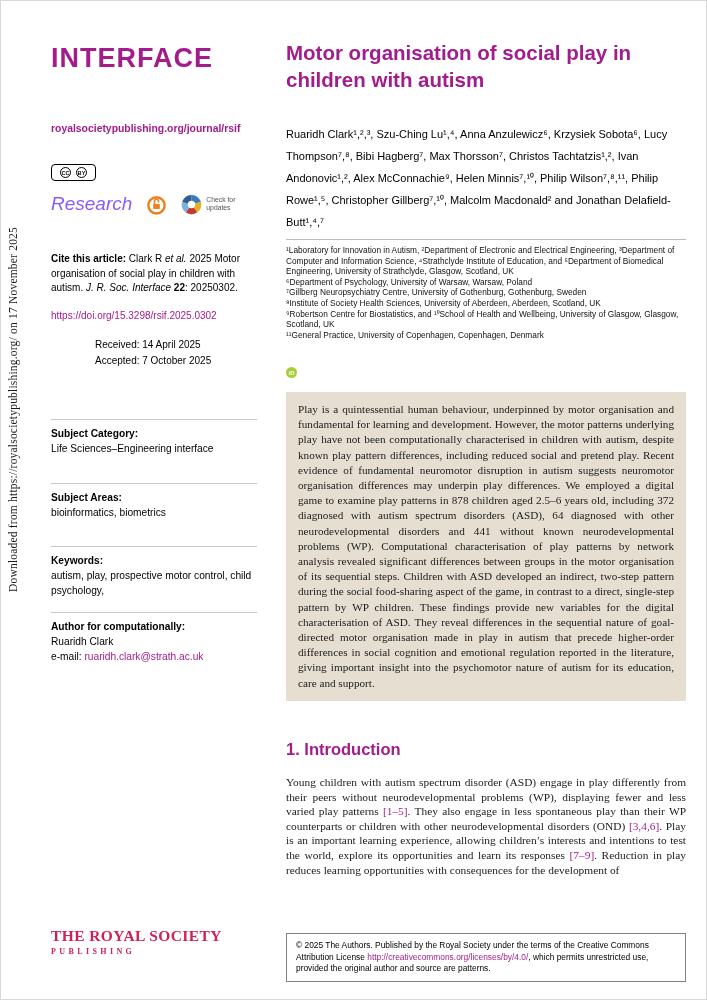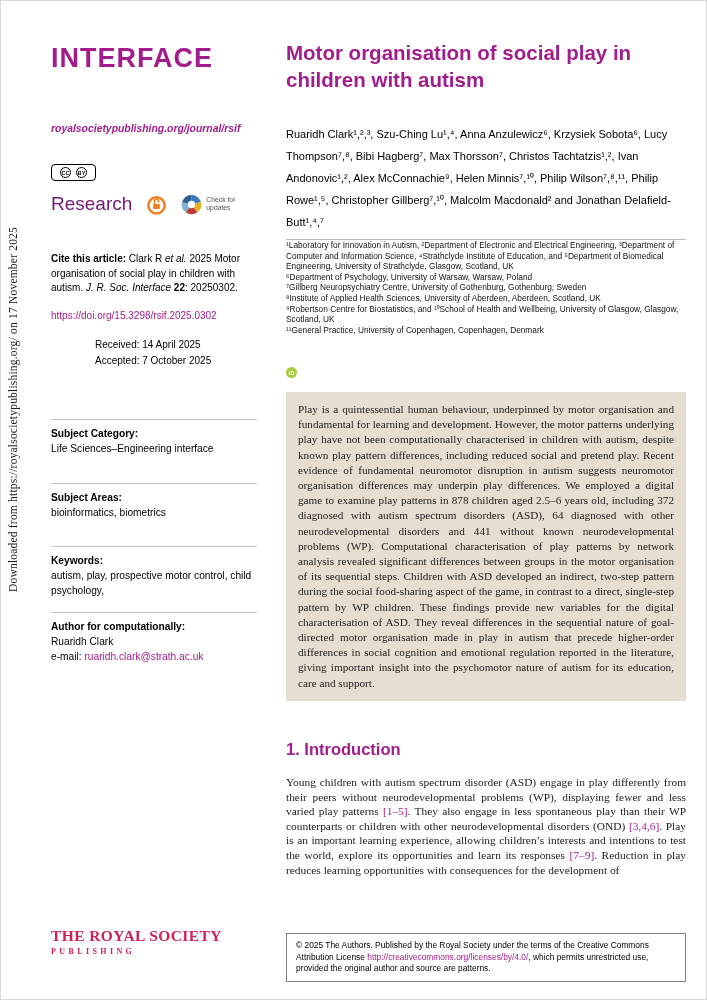--- a/index.html
+++ b/index.html
@@ -17,27 +17,27 @@
     writing-mode:vertical-rl; transform:rotate(180deg);
     font-family:"Liberation Serif", serif; font-size:11.5px; color:#1a1a1a;
     white-space:nowrap; letter-spacing:0.2px;
   }
 
   
   .sidebar { position:absolute; left:50px; top:0; width:206px; height:932px; }
   .logo { position:absolute; top:42px; left:0; font-size:27px; font-weight:bold;
           color:var(--purple,#a21c8c); letter-spacing:1px; }
   .jurl { position:absolute; top:122px; left:0; font-size:10.4px; font-weight:bold;
-          color:var(--purple,#a21c8c);font-style:italic; }
+          color:var(--purple,#a21c8c); }
   .ccbadge { position:absolute; top:163px; left:0; display:inline-flex; align-items:center;
              gap:5px; border:1.5px solid #000; border-radius:4px; padding:2px 8px; height:17px; background:#fff; }
   .badge-circ { width:11px; height:11px; border:1.3px solid #000; border-radius:50%;
                 font-size:5.6px; font-weight:bold; display:inline-flex; align-items:center; justify-content:center; }
   .research-row { position:absolute; top:192px; left:0; width:206px; display:flex; align-items:center; gap:14px; }
-  .research { font-size:19px; color:#701a75; }
+  .research { font-size:19px; color:#8b5cf6;font-style:italic; }
   .crossmark { display:inline-flex; align-items:center; gap:4px; }
   .cm-text { font-size:6.8px; color:#555; width:38px; line-height:1.2; }
   .cite { position:absolute; top:251px; left:0; width:206px; font-size:10px; line-height:14.6px; }
   .doi { position:absolute; top:309px; left:0; font-size:10px; color:var(--purple,#a21c8c); }
   .meta { position:absolute; left:0; font-size:10px;margin-left:44px; }
   .received { top:338px; }
   .accepted { top:354px; }
   .side-sec { position:absolute; left:0; width:206px; border-top:1px solid #c7c7c7;
               padding-top:6px; font-size:10.2px; line-height:15px; }
   .side-sec b { display:block; }
@@ -52,21 +52,21 @@
   .rs1 { font-size:15.5px; font-weight:bold; letter-spacing:0.4px; }
   .rs2 { font-size:8px; font-weight:bold; letter-spacing:3.4px; margin-top:2px; }
 
   
   .main { position:absolute; left:285px; top:0; width:400px; height:1000px; }
   .title { position:absolute; top:38px; left:0; width:400px; font-size:20.5px;
            line-height:27px; font-weight:bold; color:var(--purple,#a21c8c); }
   .authors { position:absolute; top:122px; left:0; width:400px; font-size:11px;
              line-height:22px; color:#000; }
   .affils { position:absolute; top:238px; left:0; width:400px; border-top:1px solid #bbb;
-            font-size:8.3px; line-height:10.6px; color:#111; }
+            padding-top:5px; font-size:8.3px; line-height:10.6px; color:#111; }
   .orcid-row { position:absolute; top:366px; left:0; width:400px; font-size:8.3px;
                display:flex; align-items:flex-start; gap:16px;flex-direction:column; }
   .orcid-ic { width:11px; height:11px; background:#a6ce39; color:#fff; border-radius:50%;
               font-size:6px; font-weight:bold; display:inline-flex; align-items:center;
               justify-content:center; flex:0 0 auto; }
   .abstract { position:absolute; top:391px; left:0; width:400px;
               background:var(--abstract_bg,#e6dfd1); padding:10px 12px;
               font-family:"Liberation Serif", serif; font-size:11.2px; line-height:15.2px;
               text-align:justify; color:#1a1a1a; }
   .sec-h { position:absolute; top:739px; left:0; font-size:16.5px; font-weight:bold;
@@ -150,21 +150,21 @@
 
   <main class="main">
     <h1 class="title">Motor organisation of social play in children with autism</h1>
 
     <p class="authors">Ruaridh Clark¹,²,³, Szu-Ching Lu¹,⁴, Anna Anzulewicz⁶, Krzysiek Sobota⁶, Lucy Thompson⁷,⁸, Bibi Hagberg⁷, Max Thorsson⁷, Christos Tachtatzis¹,², Ivan Andonovic¹,², Alex McConnachie⁹, Helen Minnis⁷,¹⁰, Philip Wilson⁷,⁸,¹¹, Philip Rowe¹,⁵, Christopher Gillberg⁷,¹⁰, Malcolm Macdonald² and Jonathan Delafield-Butt¹,⁴,⁷</p>
 
     <div class="affils">
       <div>¹Laboratory for Innovation in Autism, ²Department of Electronic and Electrical Engineering, ³Department of Computer and Information Science, ⁴Strathclyde Institute of Education, and ⁵Department of Biomedical Engineering, University of Strathclyde, Glasgow, Scotland, UK</div>
       <div>⁶Department of Psychology, University of Warsaw, Warsaw, Poland</div>
       <div>⁷Gillberg Neuropsychiatry Centre, University of Gothenburg, Gothenburg, Sweden</div>
-      <div>⁸Institute of Applied Health Sciences, University of Aberdeen, Aberdeen, Scotland, UK</div>
+      <div>⁸Institute of Society Health Sciences, University of Aberdeen, Aberdeen, Scotland, UK</div>
       <div>⁹Robertson Centre for Biostatistics, and ¹⁰School of Health and Wellbeing, University of Glasgow, Glasgow, Scotland, UK</div>
       <div>¹¹General Practice, University of Copenhagen, Copenhagen, Denmark</div>
     </div>
 
     <p class="orcid-row">
       <span class="orcid-ic">iD</span>
       <span><span>RC, </span><a class="plink">0000-0003-4601-2085</a><span>; AMC, </span><a class="plink">0000-0002-7262-7000</a><span>; JD-B, </span><a class="plink">0000-0002-8881-8821</a></span>
     </p>
 
     <div class="abstract">Play is a quintessential human behaviour, underpinned by motor organisation and fundamental for learning and development. However, the motor patterns underlying play have not been computationally characterised in children with autism, despite known play pattern differences, including reduced social and pretend play. Recent evidence of fundamental neuromotor disruption in autism suggests neuromotor organisation differences may underpin play differences. We employed a digital game to examine play patterns in 878 children aged 2.5–6 years old, including 372 diagnosed with autism spectrum disorders (ASD), 64 diagnosed with other neurodevelopmental disorders and 441 without known neurodevelopmental problems (WP). Computational characterisation of play patterns by network analysis revealed significant differences between groups in the motor organisation of its sequential steps. Children with ASD developed an indirect, two-step pattern during the social food-sharing aspect of the game, in contrast to a direct, single-step pattern by WP children. These findings provide new variables for the digital characterisation of ASD. They reveal differences in the sequential nature of goal-directed motor organisation made in play in autism that precede higher-order differences in social cognition and emotional regulation reported in the literature, giving important insight into the psychomotor nature of autism for its education, care and support.</div>

